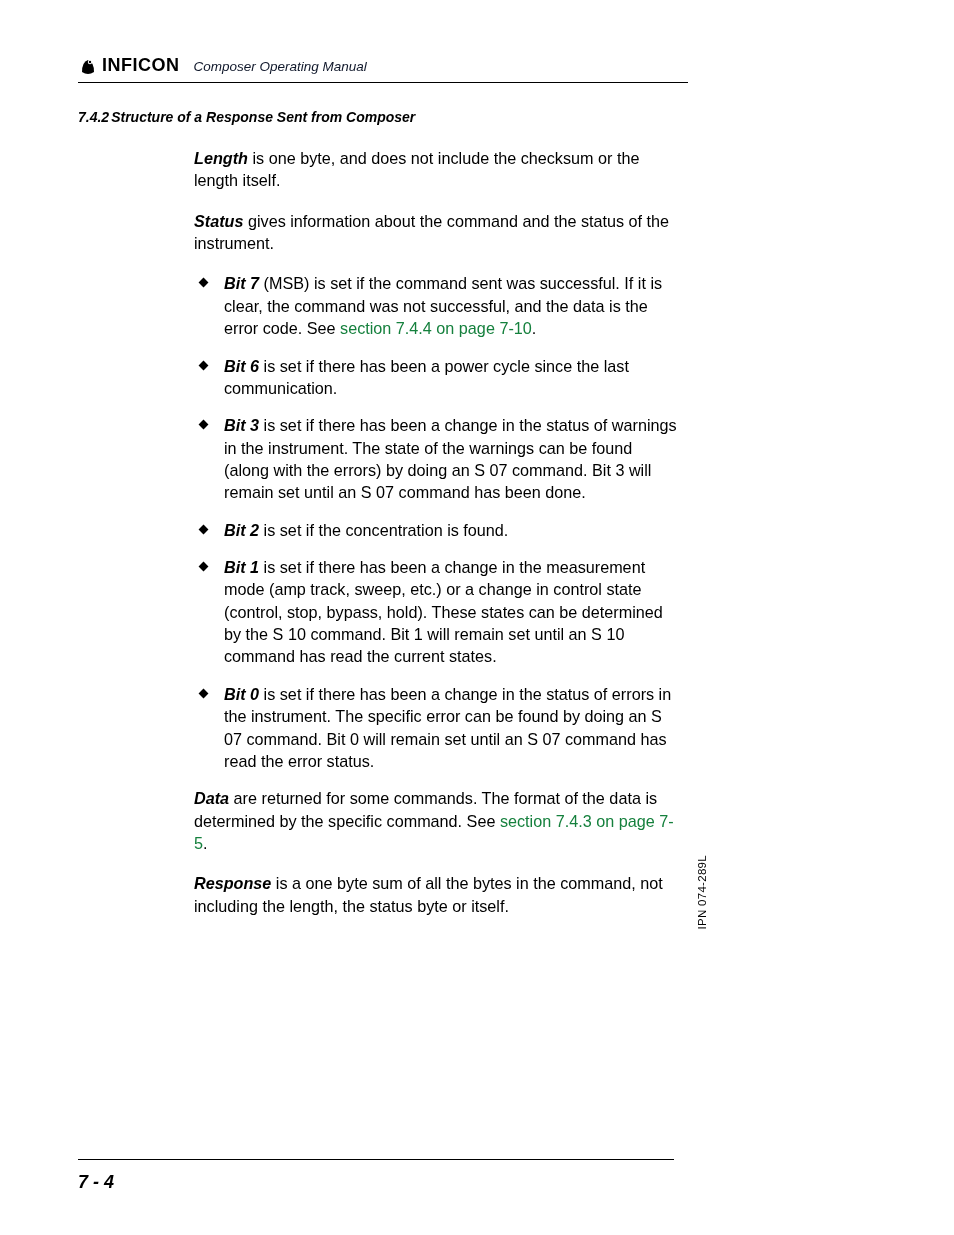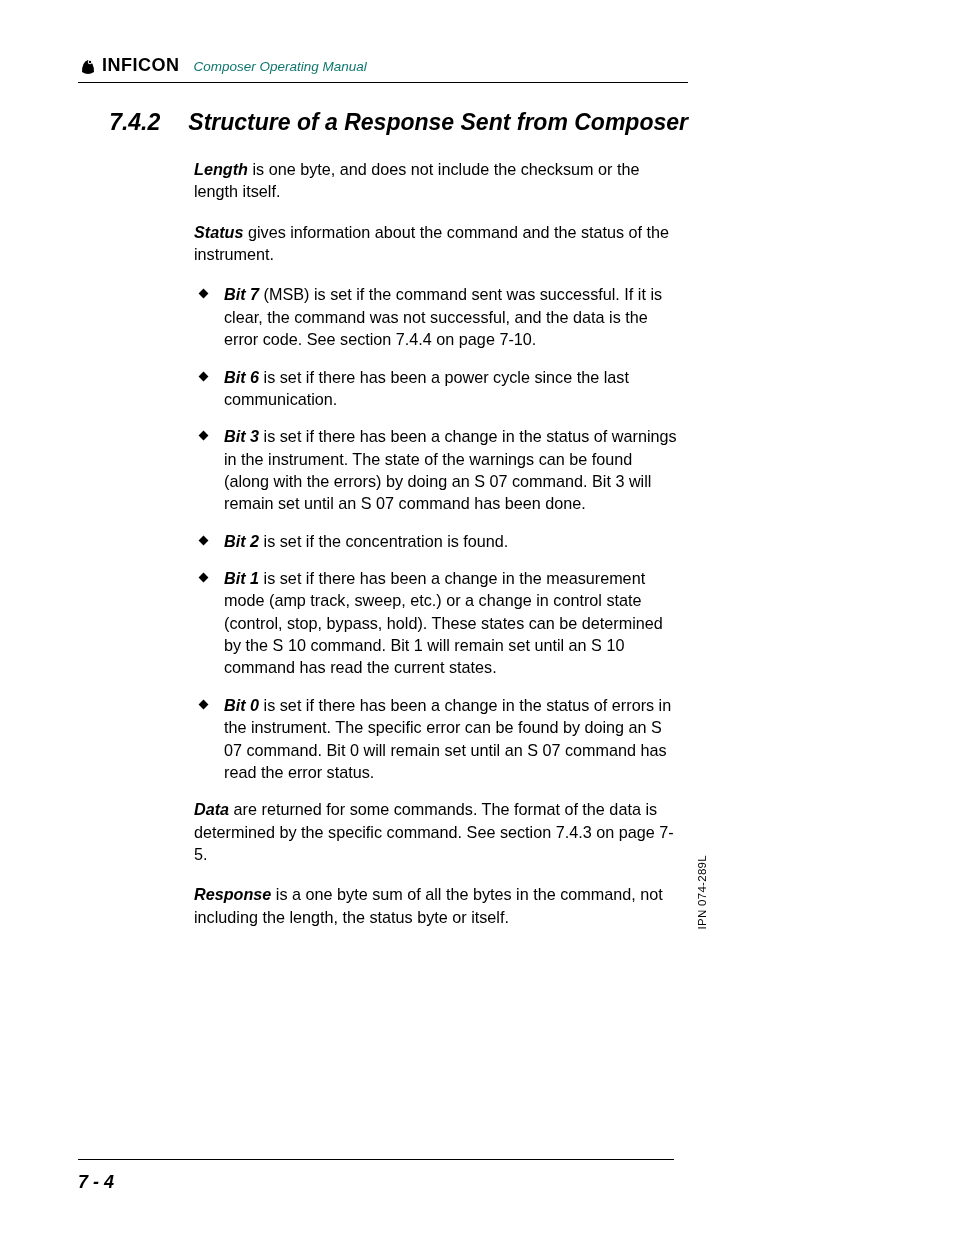--- a/index.html
+++ b/index.html
@@ -36,52 +36,51 @@
   .logo-word {
     font-family: Arial, sans-serif;
     font-weight: 700;
     font-size: 18px;
     letter-spacing: 0.5px;
     color: #000;
   }
   .doc-title {
     font-style: italic;
     font-size: 13.5px;
-    color: #0f766e;
+    color: #0f172a;
     margin-bottom: 2px;
   }
 
   
   .section-heading {
     display: flex;
-    gap: 28px;
+    gap: 2px;
     font-style: italic;
     font-weight: 700;
-    font-size: 23px;
+    font-size: 14px;
     color: #000;
     margin-bottom: 22px;
-    justify-content: flex-end;
   }
 
   .body {
     padding-left: 116px;
     padding-right: 10px;
   }
 
   p {
     font-size: 16.2px;
     line-height: 1.38;
     margin-bottom: 18px;
     color: #000;
   }
 
   .bold { font-weight: 700; font-style: italic; }
 
   a.crossref {
-    color: #000000;
+    color: #15803d;
     text-decoration: none;
   }
 
   ul.diamond {
     list-style: none;
     padding-left: 0;
     margin-bottom: 4px;
   }
   ul.diamond > li {
     position: relative;

